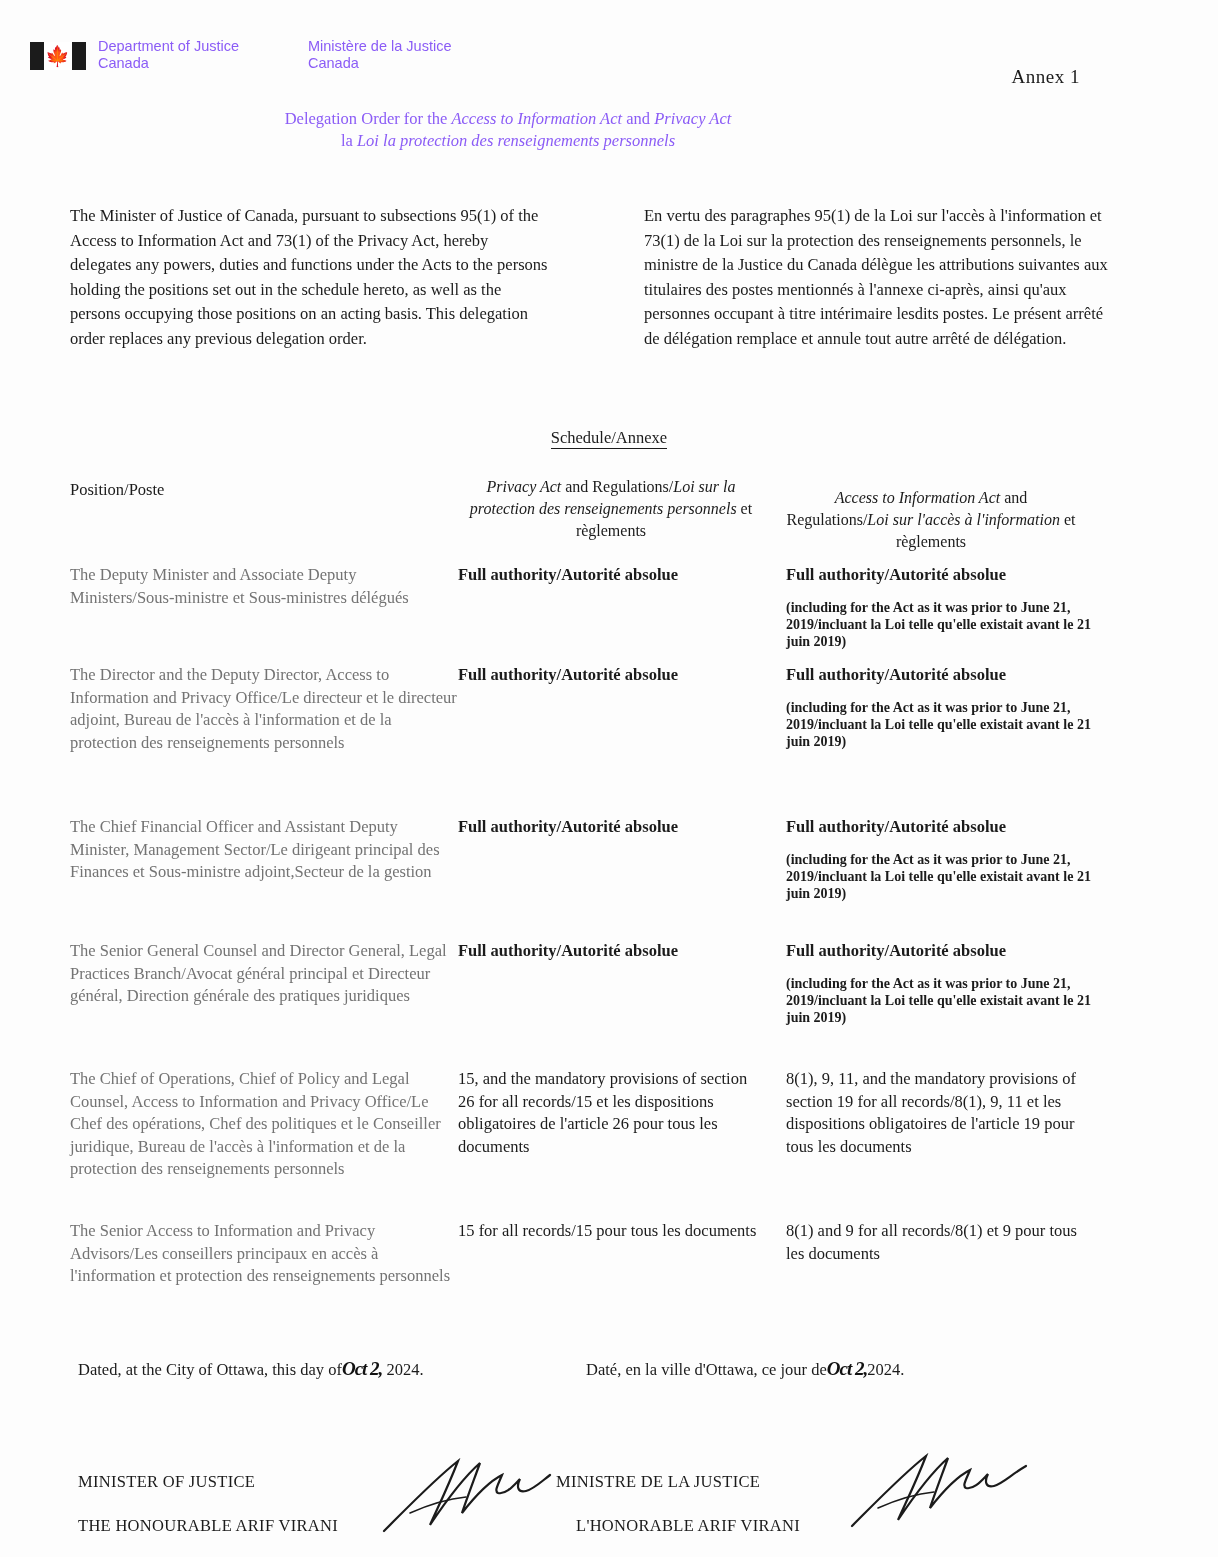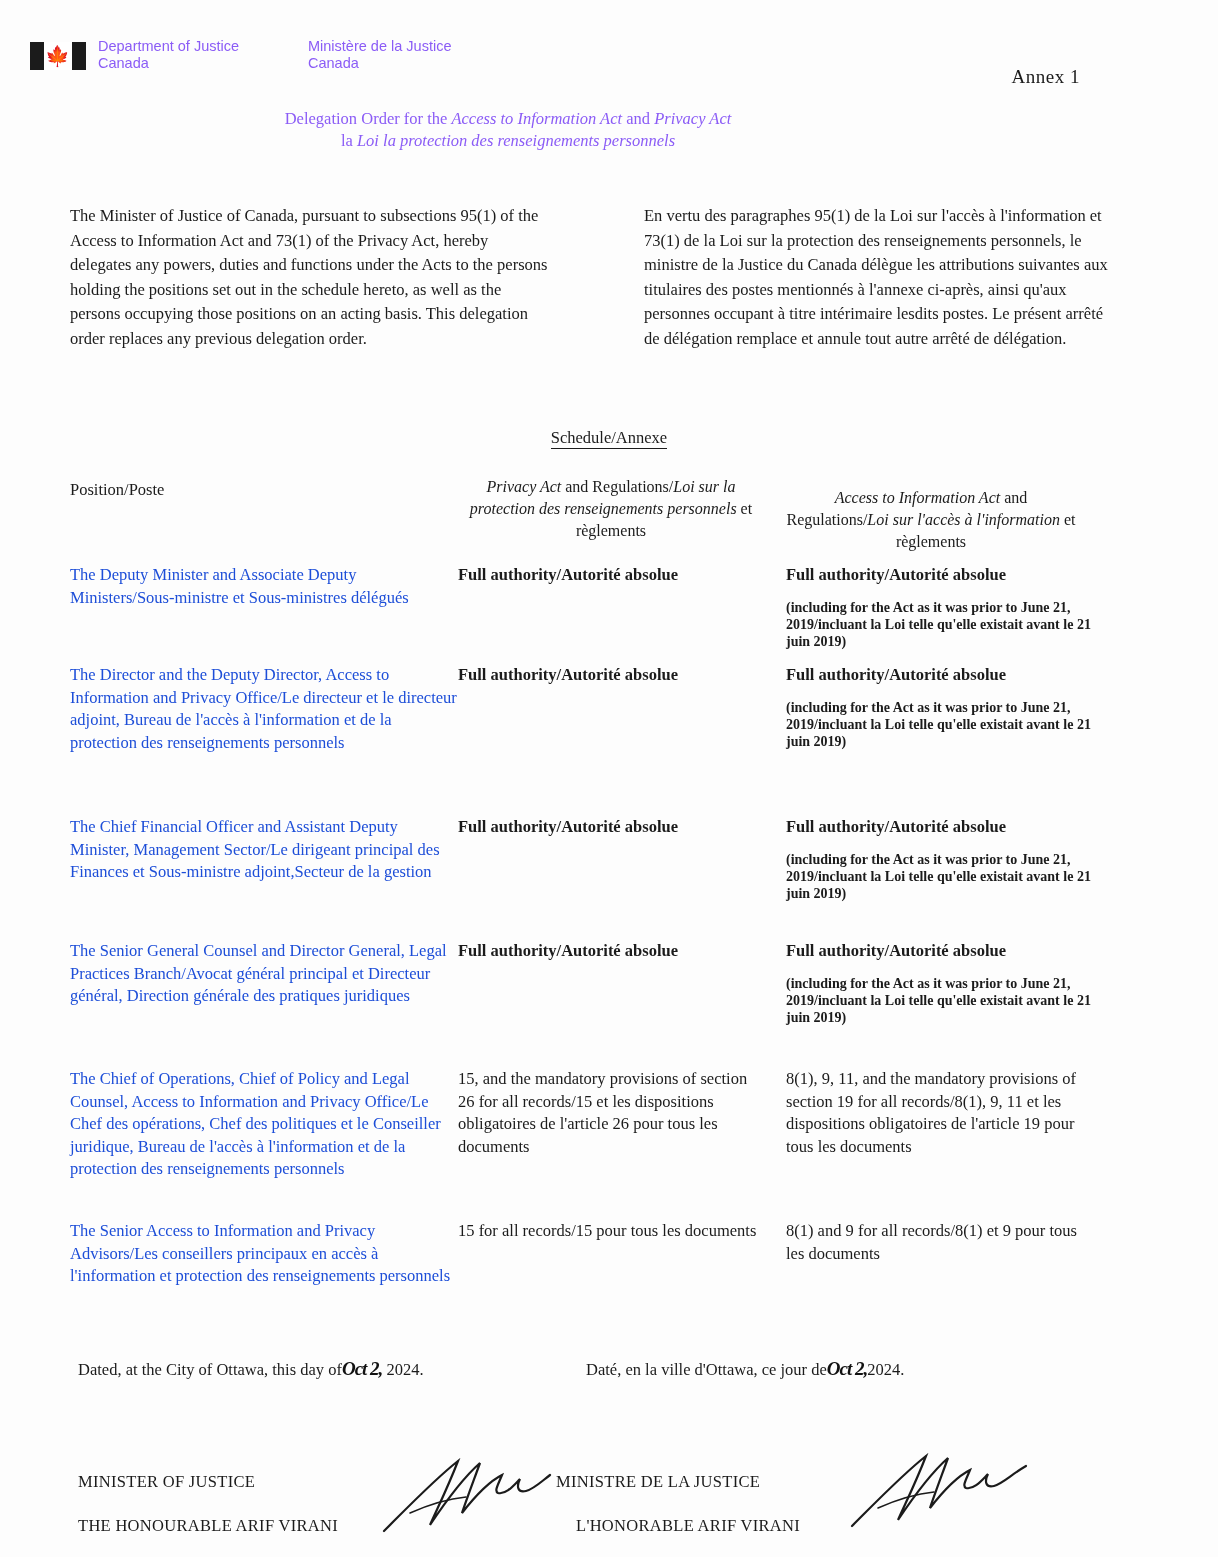--- a/index.html
+++ b/index.html
@@ -166,21 +166,21 @@
   .row {
     position: relative;
     width: 1218px;
   }
   .c-pos {
     position: absolute;
     left: 70px;
     width: 390px;
     font-size: 16.5px;
     line-height: 22.5px;
-    color: #1d4ed8;
+    color: #737373;
   }
   .c-priv {
     position: absolute;
     left: 458px;
     width: 300px;
     font-size: 16.5px;
     line-height: 22.5px;
     color: #1b1b1b;
   }
   .c-atia {

